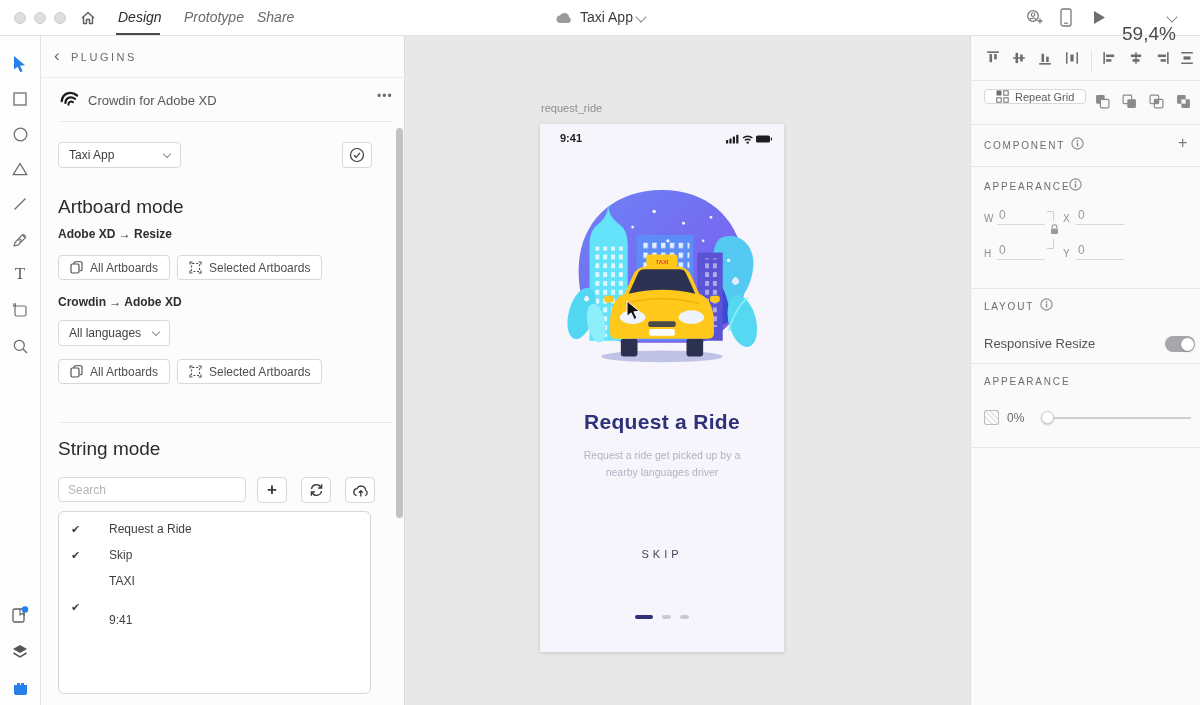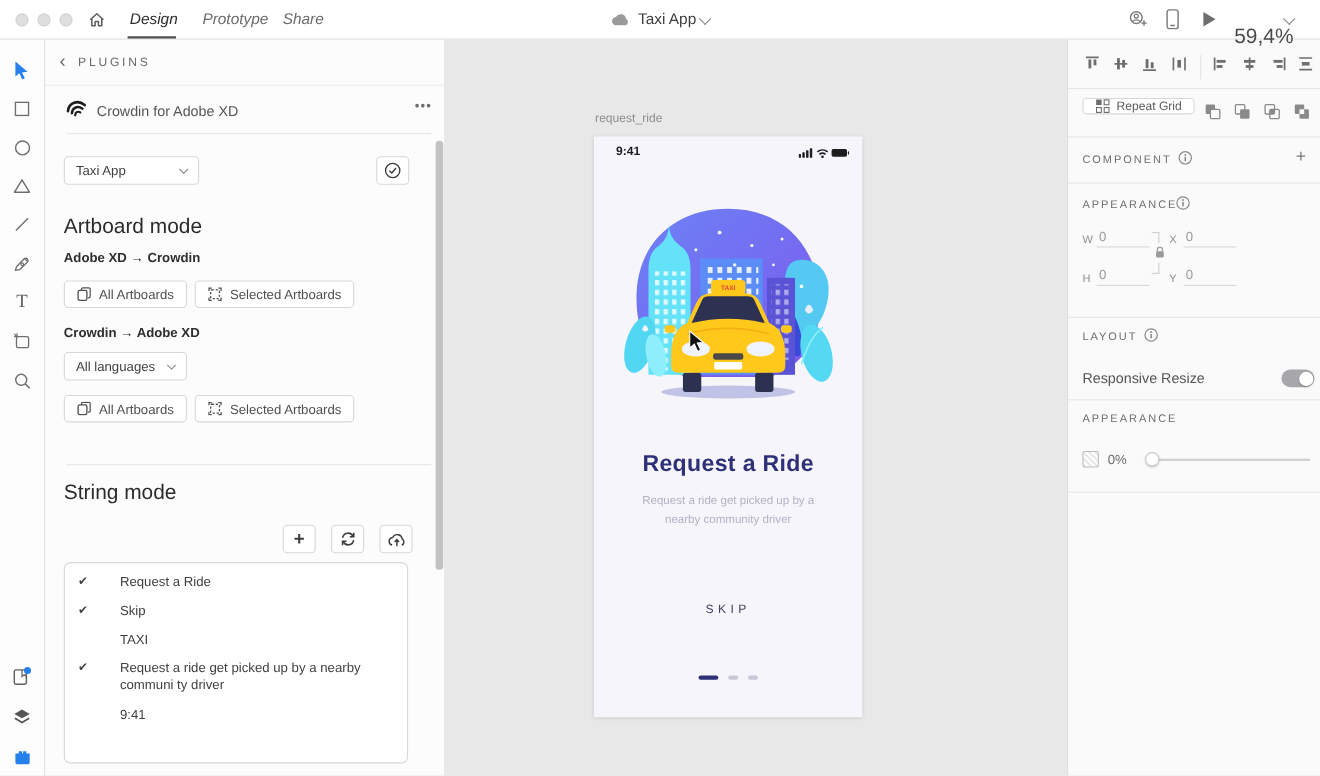--- a/index.html
+++ b/index.html
@@ -224,21 +224,21 @@
     <span class="chev" style="width:6px;height:6px;margin-top:-3px"></span>
   </div>
   <span class="icon-btn abs" style="left:301px;top:106px">
     <svg width="16" height="16" viewBox="0 0 16 16">
         <circle cx="8" cy="8" r="6.5" fill="none" stroke="#3c3c3c" stroke-width="1.2"></circle>
         <path d="M5 8.2 L7.2 10.3 L11 5.8" fill="none" stroke="#3c3c3c" stroke-width="1.3"></path>
       </svg>
   </span>
 
   <div class="h1 abs" style="left:17px;top:160px">Artboard mode</div>
-  <div class="sub-label abs" style="left:17px;top:191px">Adobe XD → Crowdin</div>
+  <div class="sub-label abs" style="left:17px;top:191px">Adobe XD → Resize</div>
 
   <button class="btn-outline abs" style="left:17px;top:219px">
     <svg width="13" height="13" viewBox="0 0 13 13">
         <rect x="1" y="3" width="8" height="9" rx="1.5" fill="none" stroke="#4f4f4f" stroke-width="1.2"></rect>
         <path d="M4 3 V2 a1.3 1.3 0 0 1 1.3 -1.3 h5.4 A1.3 1.3 0 0 1 12 2 v6.4 a1.3 1.3 0 0 1 -1.3 1.3 H10" fill="none" stroke="#4f4f4f" stroke-width="1.1"></path>
       </svg>
     <span>All Artboards</span>
   </button>
   <button class="btn-outline abs" style="left:136px;top:219px">
     <svg width="13" height="13" viewBox="0 0 13 13">
@@ -266,20 +266,21 @@
         <rect x="2.5" y="2.5" width="8" height="8" rx="1" fill="none" stroke="#4f4f4f" stroke-width="1.2" stroke-dasharray="2 1.6"></rect>
         <path d="M1 3.5 V1 H3.5 M9.5 1 H12 V3.5 M12 9.5 V12 H9.5 M3.5 12 H1 V9.5" fill="none" stroke="#4f4f4f" stroke-width="1.1"></path>
       </svg>
     <span>Selected Artboards</span>
   </button>
 
   <div class="divider-inset" style="top:386px"></div>
 
   <div class="h1 abs" style="left:17px;top:402px">String mode</div>
 
+  <input id="search-input" class="abs" style="left: 17px; top: 441px;" placeholder="Search">
   <span class="icon-btn abs" style="left:216px;top:441px;font-size:17px;font-weight:bold">+</span>
   <span class="icon-btn abs" style="left:260px;top:441px">
     <svg width="15" height="14" viewBox="0 0 15 14">
         <path d="M2.5 6 A5 5 0 0 1 12 4.6" fill="none" stroke="#3c3c3c" stroke-width="1.4"></path>
         <path d="M12.6 1.3 V5 H9" fill="none" stroke="#3c3c3c" stroke-width="1.4"></path>
         <path d="M12.5 8 A5 5 0 0 1 3 9.4" fill="none" stroke="#3c3c3c" stroke-width="1.4"></path>
         <path d="M2.4 12.7 V9 H6" fill="none" stroke="#3c3c3c" stroke-width="1.4"></path>
       </svg>
   </span>
   <span class="icon-btn abs" style="left:304px;top:441px">
@@ -297,21 +298,20 @@
     <div class="str-row">
       <span class="str-check">✔</span>
       <span style="display:inline-block;max-width:258px">Skip</span>
     </div>
     <div class="str-row">
       <span class="str-check"></span>
       <span style="display:inline-block;max-width:258px">TAXI</span>
     </div>
     <div class="str-row">
       <span class="str-check">✔</span>
-      <span style="display:inline-block;max-width:258px">Request a ride get picked up by a nearby communi ty driver</span>
     </div>
     <div class="str-row" style="padding-top:8px">
       <span class="str-check" style="top:8px"></span>
       <span style="display:inline-block;max-width:258px">9:41</span>
     </div>
   </div>
 
   <div class="pp-scrollbar"></div>
 </div>
 
@@ -416,21 +416,21 @@
     </div>
 
     <span class="abs" style="left:86px;top:176px;z-index:5">
       <svg width="15" height="21" viewBox="0 0 15 21">
           <path d="M1 1 L1 16.2 L5.2 12.9 L8.2 19.5 L11 18.2 L7.9 11.8 L13.5 11.4 Z" fill="#111" stroke="#fff" stroke-width="1"></path>
         </svg>
     </span>
 
     <div id="ride-title">Request a Ride</div>
     <div class="ride-sub" style="top:325px">Request a ride get picked up by a</div>
-    <div class="ride-sub" style="top:342px">nearby community driver</div>
+    <div class="ride-sub" style="top:342px">nearby languages driver</div>
     <div id="skip">SKIP</div>
 
     <div class="abs" style="left:0;top:481px;width:100%;text-align:center">
       <span class="pager-dot" style="width:18px;background:#2f3178"></span>
       <span class="pager-dot" style="width:9px;background:#c9c8d6;margin-left:5px"></span>
       <span class="pager-dot" style="width:9px;background:#c9c8d6;margin-left:5px"></span>
     </div>
   </div>
 </div>
 

